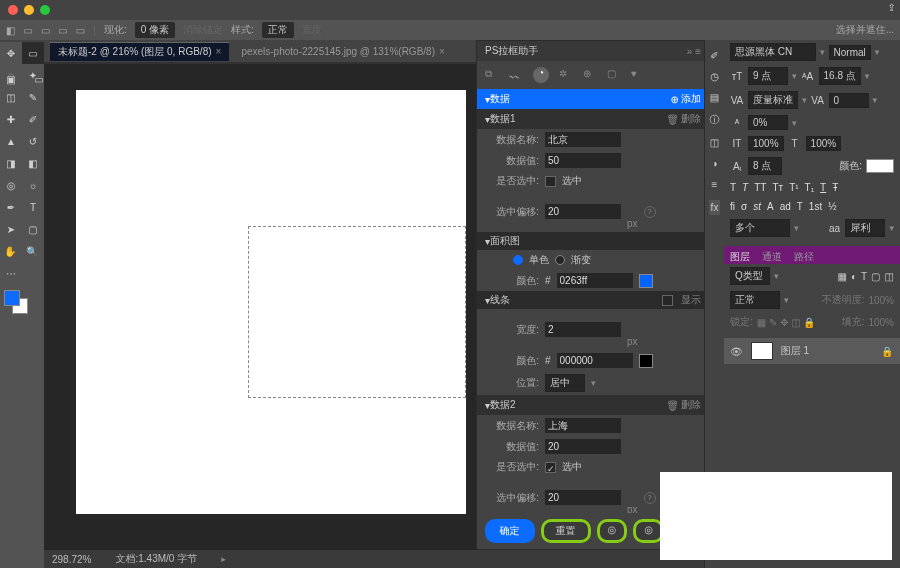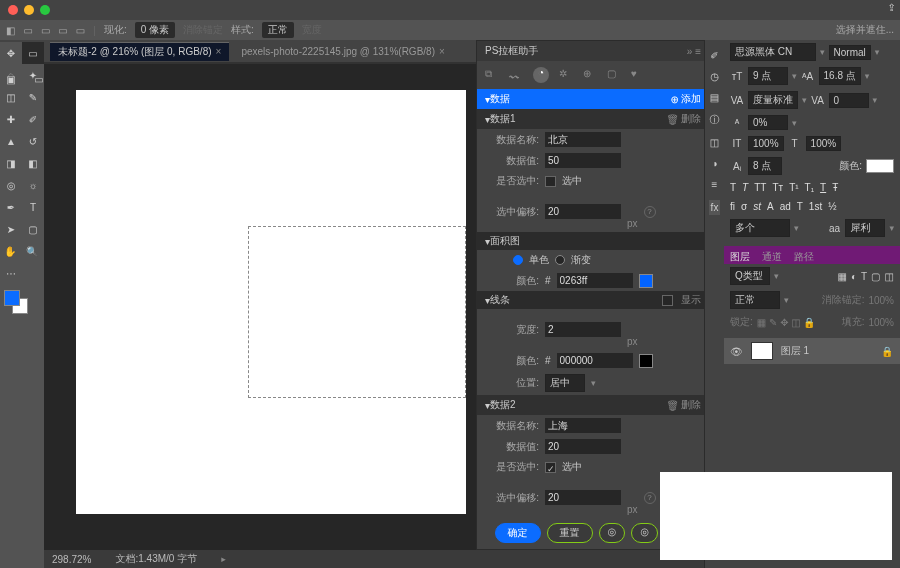--- a/index.html
+++ b/index.html
@@ -64,21 +64,21 @@
 .flabel{width:54px;text-align:right;color:#aaa;}
 .finput{background:#262626;border:none;color:#ddd;width:76px;padding:2px 3px;}
 .funits{color:#888;margin-top:24px;}
 .chk{width:11px;height:11px;background:#262626;border:1px solid #666;display:inline-block;}
 .chk.on::after{content:"✓";color:#ccc;font-size:9px;margin-left:1px;}
 .radio{width:10px;height:10px;border:1px solid #888;border-radius:50%;display:inline-block;background:#262626;}
 .radio.on{background:#0b6cff;border-color:#0b6cff;}
 .swatch{width:14px;height:14px;border:1px solid #888;display:inline-block;}
 .helper-body{flex:1;overflow:hidden;}
 .helper-footer{display:flex;gap:6px;justify-content:center;padding:6px;background:#434343;}
-.fbtn{border:1px solid #84cc16;background:#3a3a3a;color:#ccc;border-radius:10px;padding:2px 12px;min-width:34px;text-align:center;}
+.fbtn{border:3px solid #84cc16;background:#3a3a3a;color:#ccc;border-radius:10px;padding:2px 12px;min-width:34px;text-align:center;}
 .fbtn.primary{background:#0b6cff;border-color:#0b6cff;color:#fff;}
 .fbtn.icon{min-width:26px;padding:2px 8px;}
 .helpq{width:12px;height:12px;border:1px solid #666;border-radius:50%;text-align:center;line-height:10px;color:#888;font-size:8px;}
 .swarrow{color:#888;font-size:9px;}
 
 .overlaybox{position:absolute;right:8px;bottom:8px;width:232px;height:88px;background:#fff;}
 .sharebtn{position:absolute;right:4px;top:2px;color:#ccc;}
 .colorwell{width:28px;height:14px;background:#fff;border:1px solid #888;display:inline-block;}
 .spacer{flex:1;}
 </style>
@@ -414,21 +414,21 @@
         <span>▦</span>
         <span>◐</span>
         <span>T</span>
         <span>▢</span>
         <span>◫</span>
       </span>
     </div>
   <div class="rrow" style="color:#777">
       <span class="rsel" style="min-width:50px">正常</span>
       <span class="swarrow">▾</span>
-      <span style="margin-left:auto">消除锚定:</span>
+      <span style="margin-left:auto">不透明度:</span>
       <span>100%</span>
     </div>
   <div class="rrow" style="color:#777">
       <span>锁定:</span>
       <span>▦ ✎ ✥ ◫ 🔒</span>
       <span style="margin-left:auto">填充:</span>
       <span>100%</span>
     </div>
   <div class="layer-row">
     <span>👁</span>

